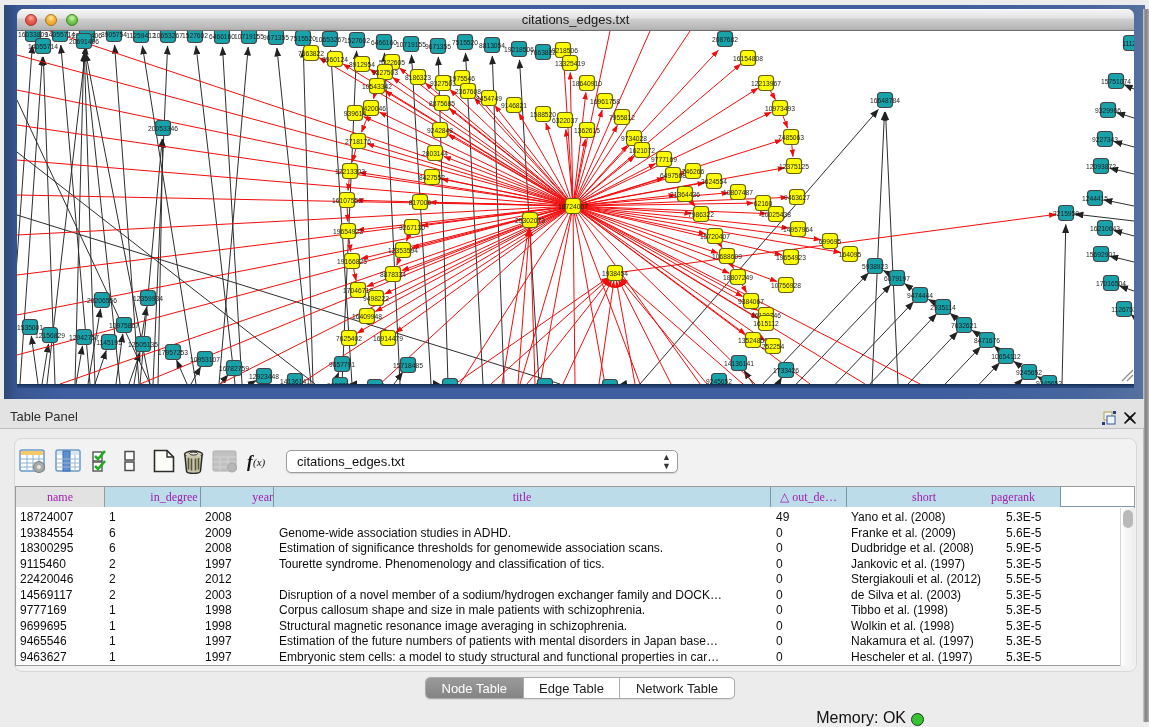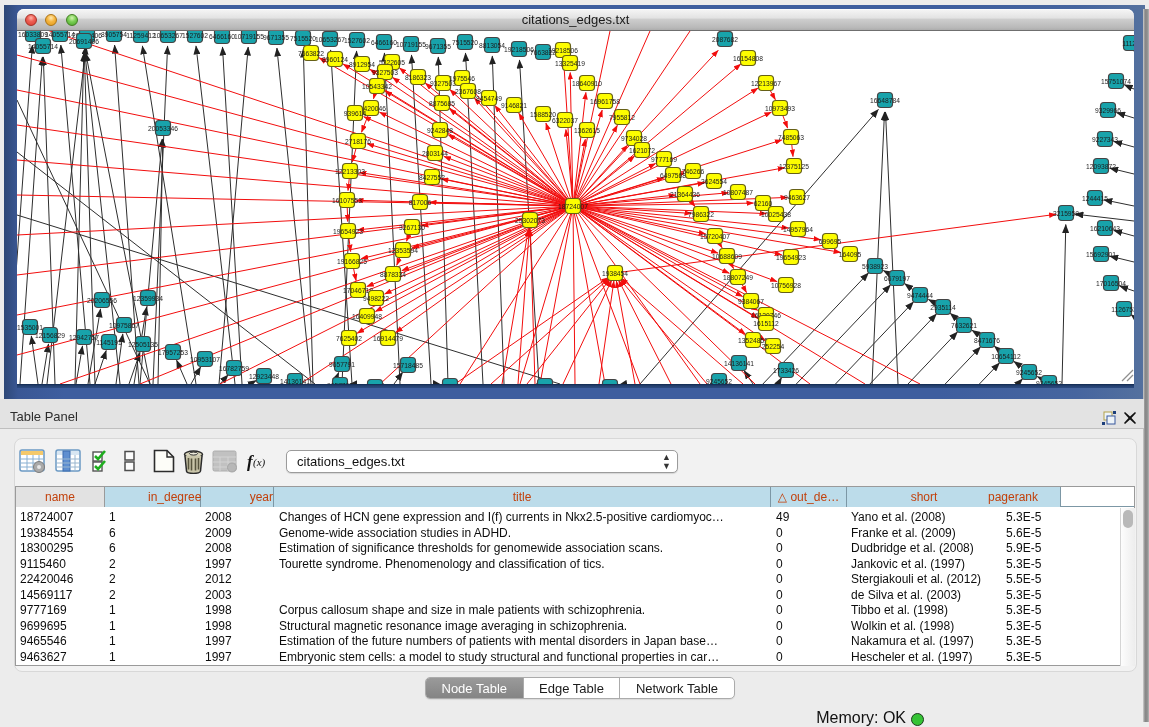--- a/index.html
+++ b/index.html
@@ -30,21 +30,21 @@
   background:#f2f2f2; border:1px solid #d8d8d8; border-radius:8px; }
 #combo { position:absolute; left:286px; top:51px; width:392px; height:23px; background:#fff;
   border:1px solid #9b9b9b; border-radius:5px; box-shadow:0 1px 1px rgba(0,0,0,.12);
   font-size:13px; color:#111; line-height:21px; padding-left:10px; }
 #combo .arr { position:absolute; right:6px; top:2px; font-size:9px; color:#333; line-height:9px; }
 #tbl { position:absolute; left:15px; top:87px; width:1120px; height:180px; background:#fff;
   border:1px solid #9a9a9a; font-size:12px; }
 #thead { position:absolute; left:0; top:0; width:1118px; height:20px; background:#fff;
   border-bottom:1px solid #7c97a5; }
 #thead span { position:absolute; top:0; height:20px; line-height:20px; text-align:center;
-  border-right:1px solid #7c97a5; color:#c2410c; background:#bcdcea; }
+  border-right:1px solid #7c97a5; color:#a21caf; background:#bcdcea;font-family:Liberation Serif, serif; }
 #thead .h1 { left:0; width:89px; background:#e2e2e2 !important; border-right:1px solid #9a9a9a; }
 #thead .h2 { left:89px; width:96px;padding-left:43px; }
 #thead .h3 { left:185px; width:73px;text-align:right; }
 #thead .h4 { left:258px; width:497px; }
 #thead .h5 { left:755px; width:76px; }
 #thead .h6 { left:831px; width:155px; }
 #thead .h7 { left:950px; width:95px; }
 #tbody { position:absolute; left:0; top:23px; width:1104px; }
 .trow { position:relative; height:15.55px; line-height:15.55px; white-space:nowrap; color:#0d0d0d; }
 .trow span { position:absolute; top:0; overflow:hidden; }
@@ -960,21 +960,20 @@
       <span class="h4">title</span>
         <span class="h5">△ out_de…</span>
         <span class="h6">short</span>
       <span class="h7">pagerank</span>
     </div>
     <div id="tbody">
 <div class="trow">
           <span class="c1">18724007</span>
           <span class="c2">1</span>
           <span class="c3">2008</span>
-          <span class="c4">Changes of HCN gene expression and I(f) currents in Nkx2.5-positive cardiomyoc…</span>
           <span class="c5">49</span>
           <span class="c6">Yano et al. (2008)</span>
           <span class="c7">5.3E-5</span>
         </div>
 <div class="trow">
           <span class="c1">19384554</span>
           <span class="c2">6</span>
           <span class="c3">2009</span>
           <span class="c4">Genome-wide association studies in ADHD.</span>
           <span class="c5">0</span>
@@ -1004,20 +1003,21 @@
           <span class="c2">2</span>
           <span class="c3">2012</span>
           <span class="c5">0</span>
           <span class="c6">Stergiakouli et al. (2012)</span>
           <span class="c7">5.5E-5</span>
         </div>
 <div class="trow">
           <span class="c1">14569117</span>
           <span class="c2">2</span>
           <span class="c3">2003</span>
+          <span class="c4">Disruption of a novel member of a sodium/hydrogen exchanger family and DOCK…</span>
           <span class="c5">0</span>
           <span class="c6">de Silva et al. (2003)</span>
           <span class="c7">5.3E-5</span>
         </div>
 <div class="trow">
           <span class="c1">9777169</span>
           <span class="c2">1</span>
           <span class="c3">1998</span>
           <span class="c4">Corpus callosum shape and size in male patients with schizophrenia.</span>
           <span class="c5">0</span>

